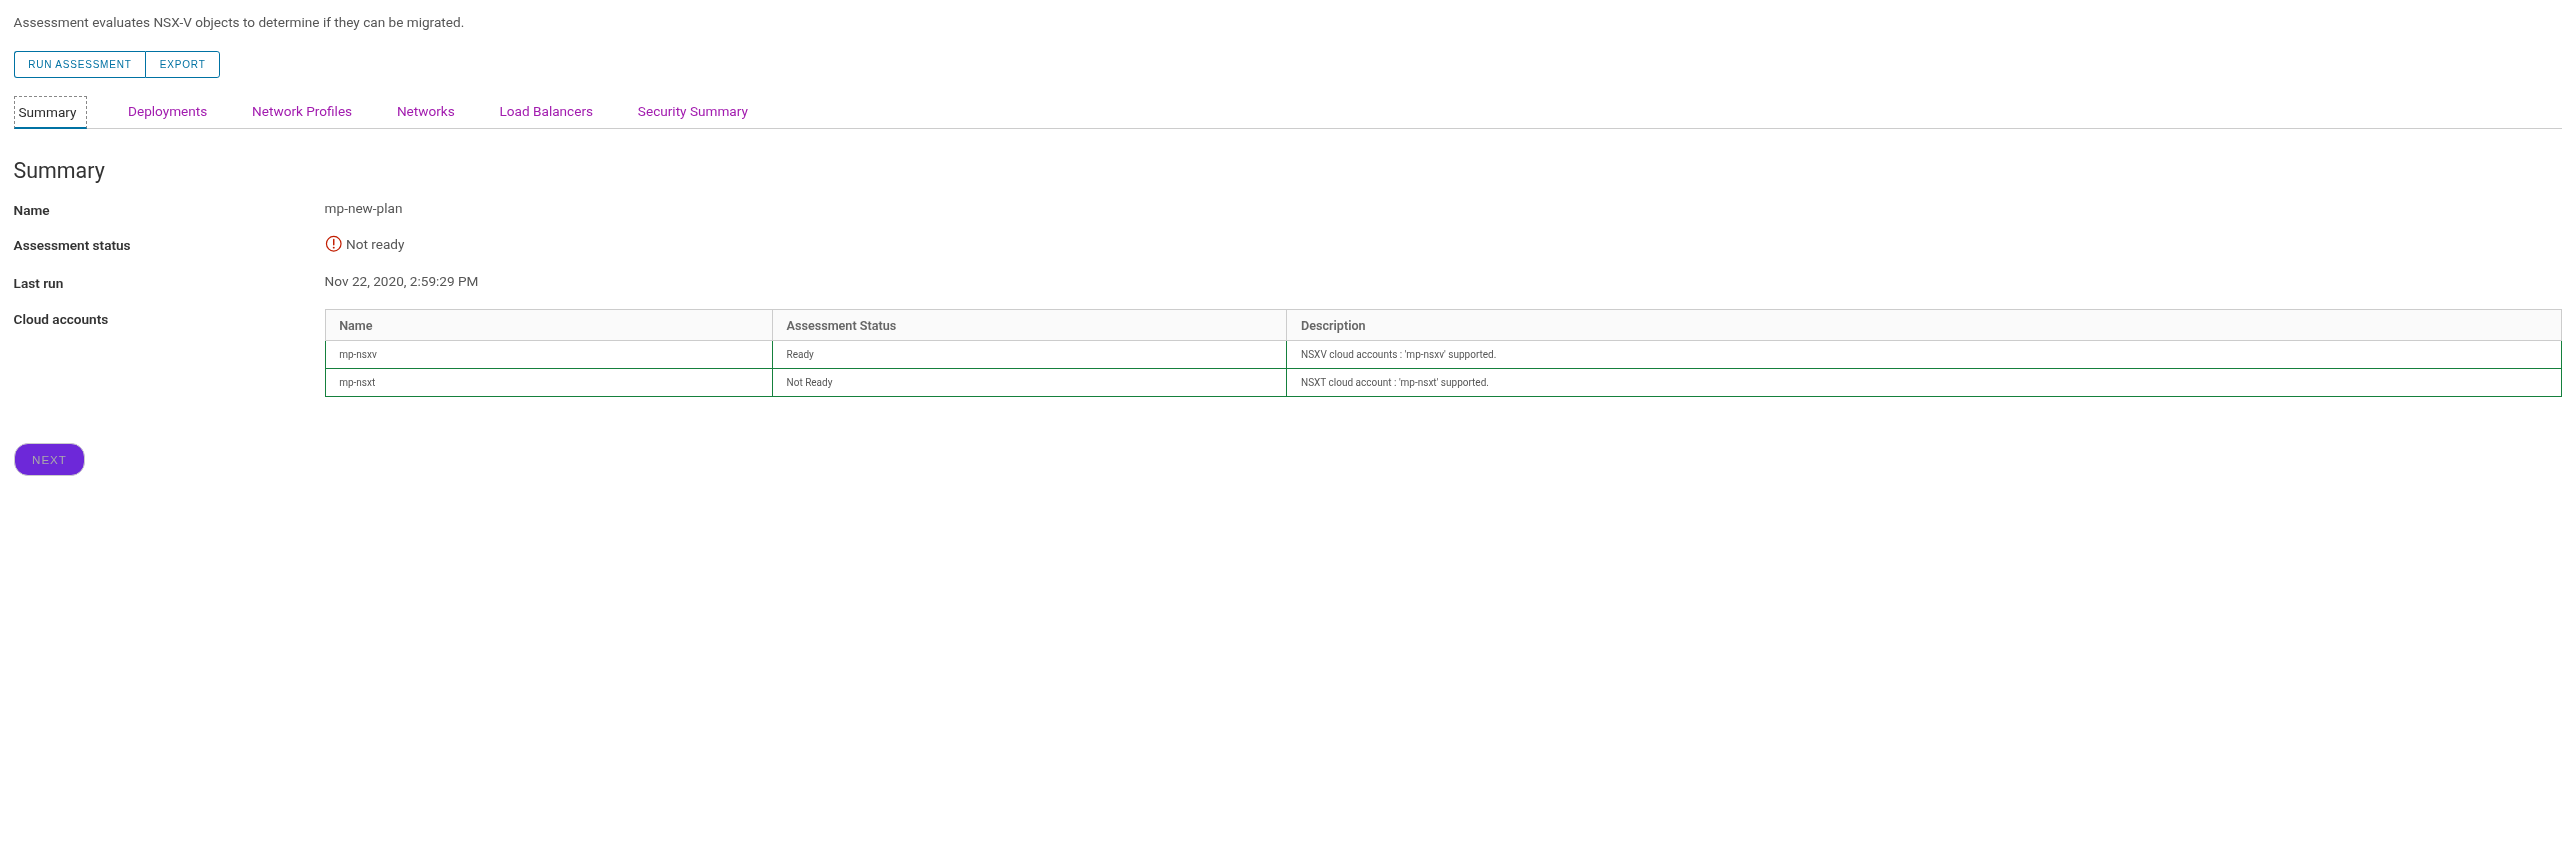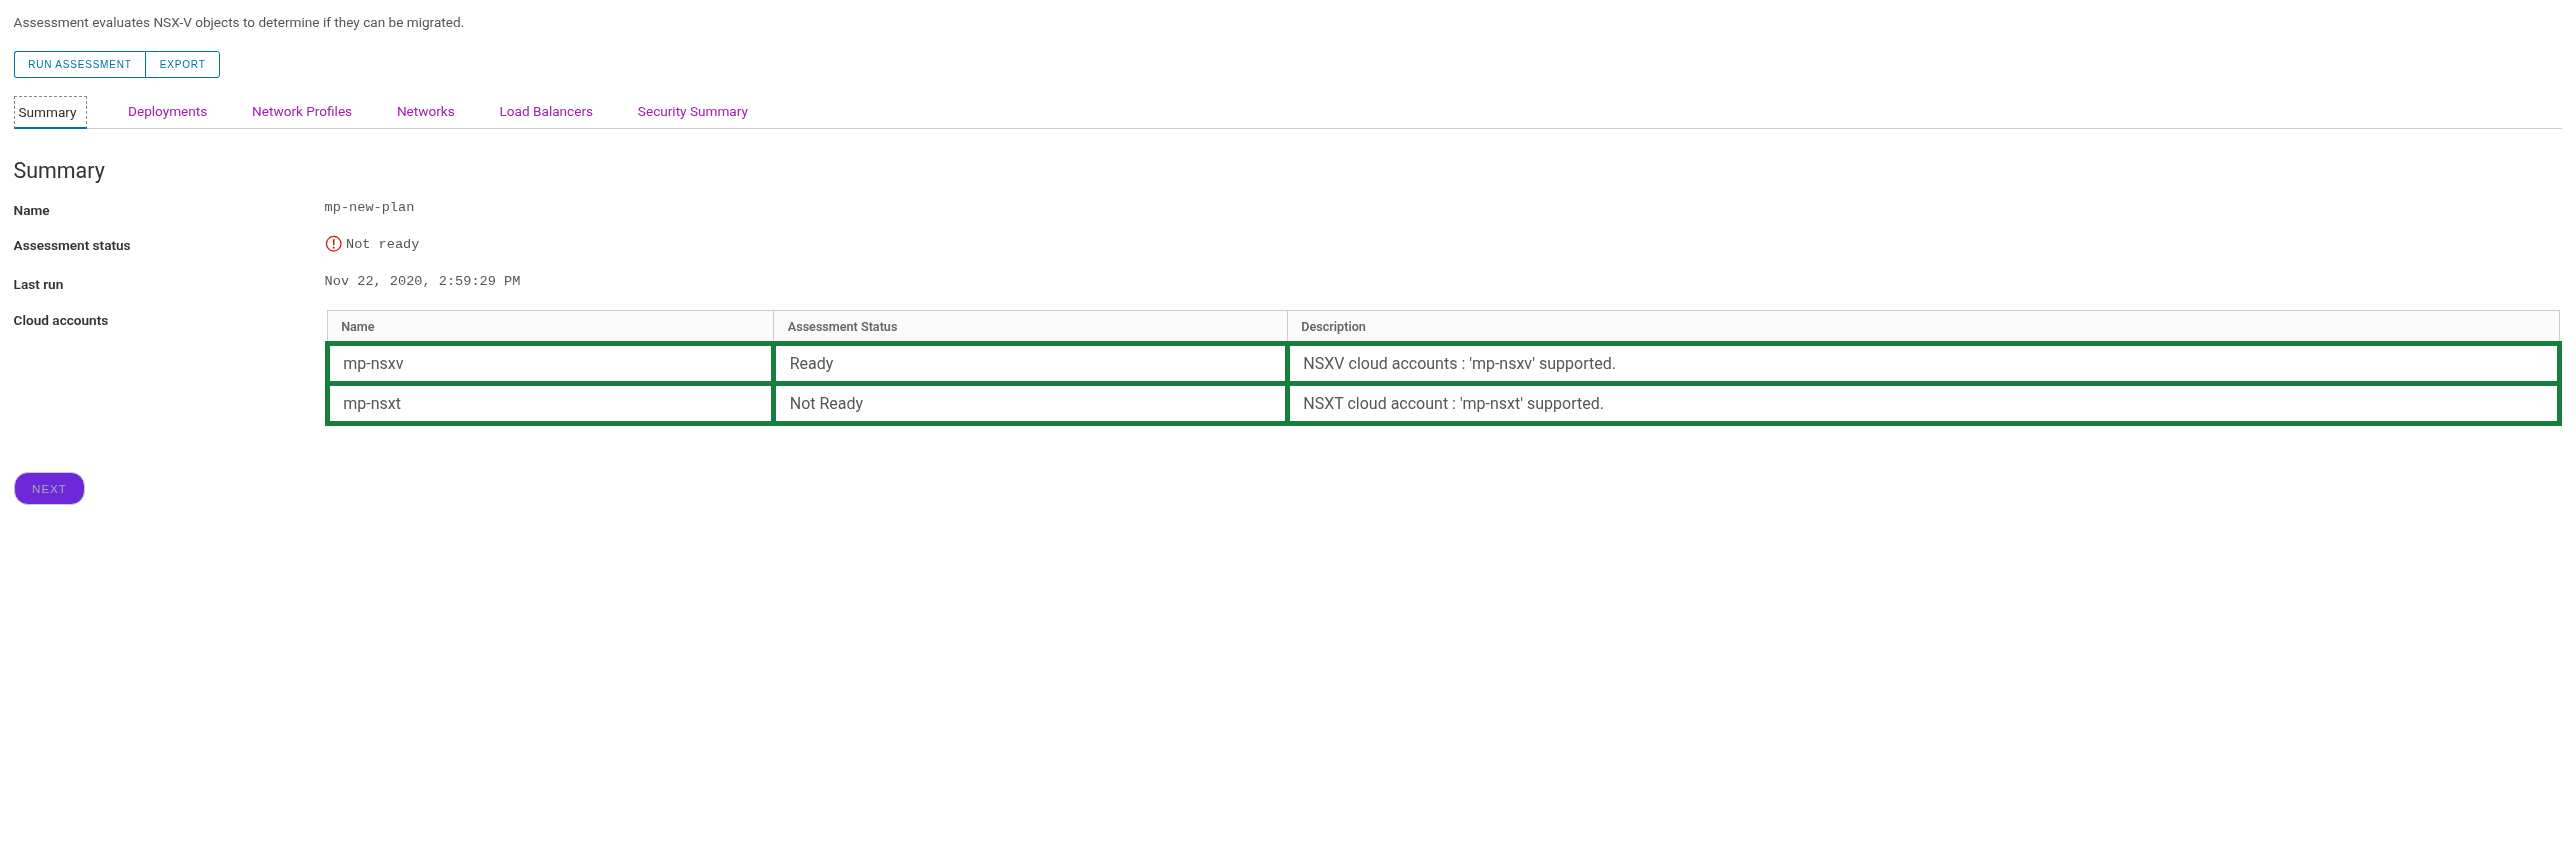--- a/index.html
+++ b/index.html
@@ -72,21 +72,20 @@
   .field-label {
     width: 311px;
     color: #333;
     font-weight: 600;
     font-size: 13.6px;
     padding-top: 1.9px;
   }
   .field-value {
     color: #565656;
     font-size: 13.6px;
-    font-family: Liberation Mono, monospace;
   }
   .status-wrap {
     display: inline-flex;
     align-items: center;
     gap: 3.9px;
   }
   .warn-icon {
     width: 17.5px;
     height: 17.5px;
     display: inline-flex;
@@ -106,23 +105,23 @@
     background: #fafafa;
     color: #666;
     font-weight: 600;
     text-align: left;
     padding: 7.8px 13.6px;
     border: 1px solid #ccc;
     font-size: 12.6px;
   }
   table.cloud td {
     padding: 7.8px 13.6px;
-    border: 5px solid #15803d;
-    color: #565656;
-    font-size: 16px;
+    border: 1px solid #15803d;
+    color: #565656;
+    font-size: 10px;
   }
   .col-name { width: 20%; }
   .col-status { width: 23%; }
   .col-desc { width: 57%; }
   .next-btn {
     margin-top: 29px;
     background: #6d28d9;
     border: 1px solid #ccc;
     color: #aaa;
     padding: 8.7px 17.5px;

